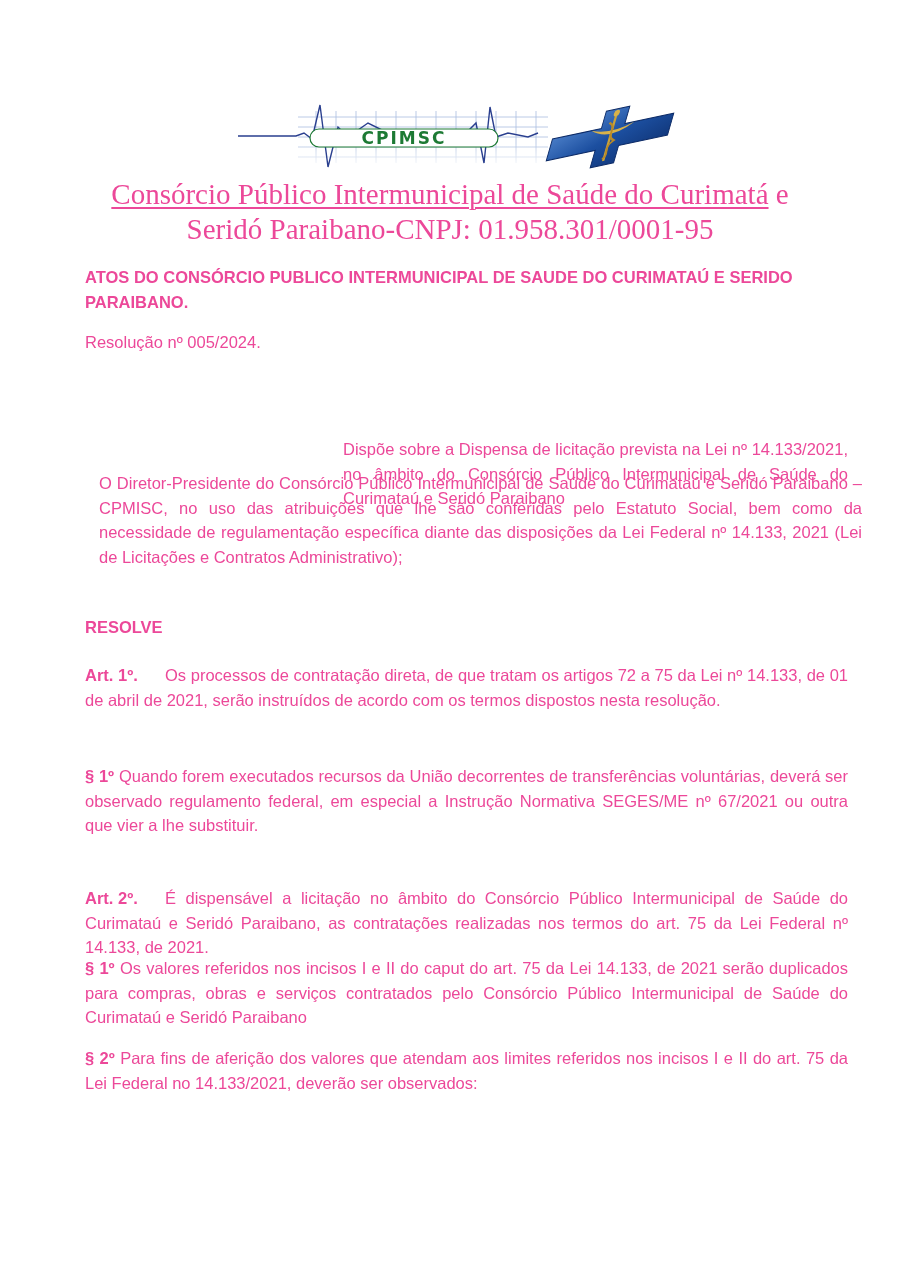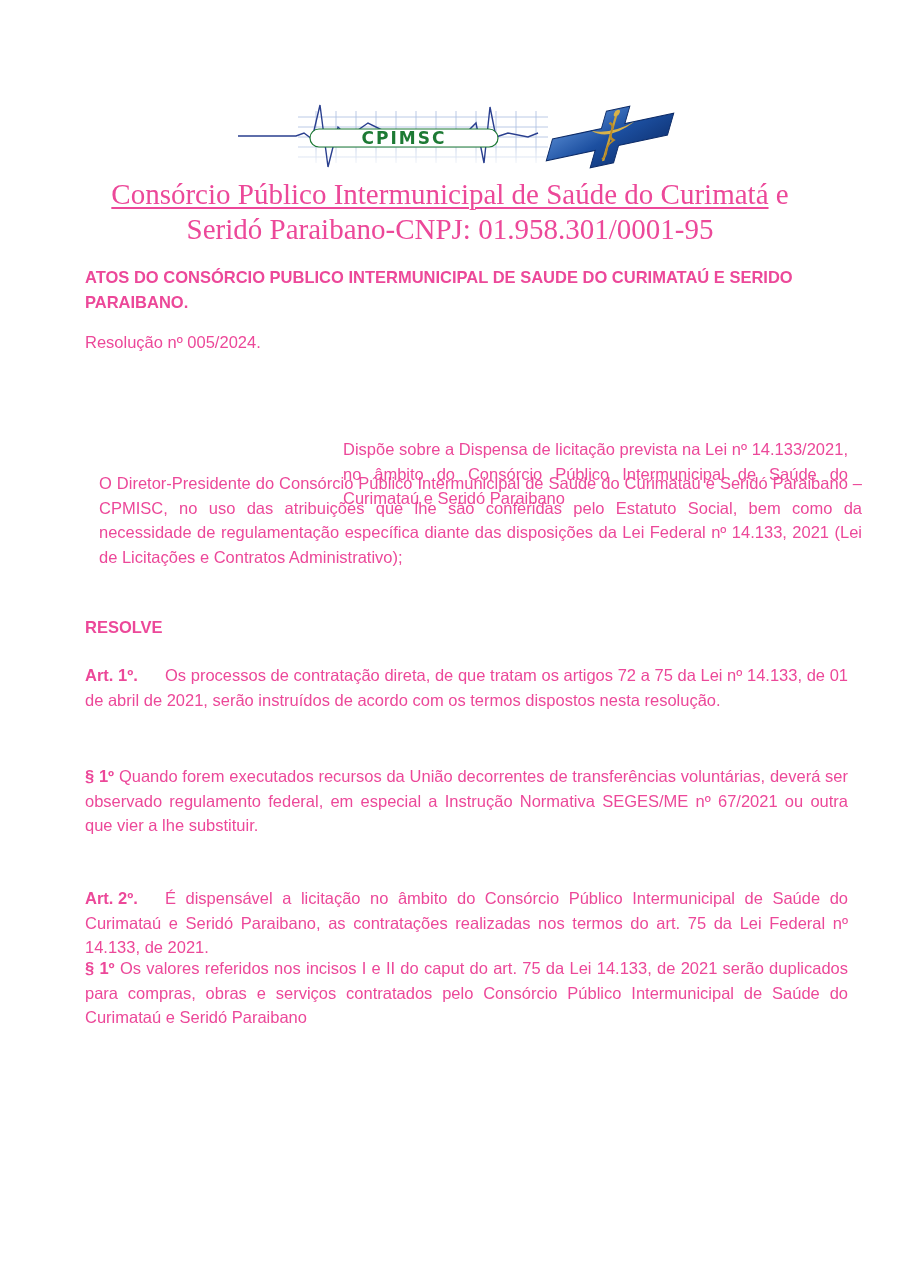--- a/index.html
+++ b/index.html
@@ -110,13 +110,16 @@
   </div>
 
   <div class="text abs art2 just">
     <span class="bold tab">Art. 2º.</span><span>É dispensável a licitação no âmbito do Consórcio Público Intermunicipal de Saúde do Curimataú e Seridó Paraibano, as contratações realizadas nos termos do art. 75 da Lei Federal nº 14.133, de 2021.</span>
   </div>
 
   <div class="text abs p1b just">
     <span class="bold">§ 1º</span><span> Os valores referidos nos incisos I e II do caput do art. 75 da Lei 14.133, de 2021 serão duplicados para compras, obras e serviços contratados pelo Consórcio Público Intermunicipal de Saúde do Curimataú e Seridó Paraibano</span>
   </div>
 
+  <div class="text abs p2b just">
+    <span class="bold">§ 2º</span><span> Para fins de aferição dos valores que atendam aos limites referidos nos incisos I e II do art. 75 da Lei Federal no 14.133/2021, deverão ser observados:</span>
+  </div>
 </div>
 
 </body></html>

